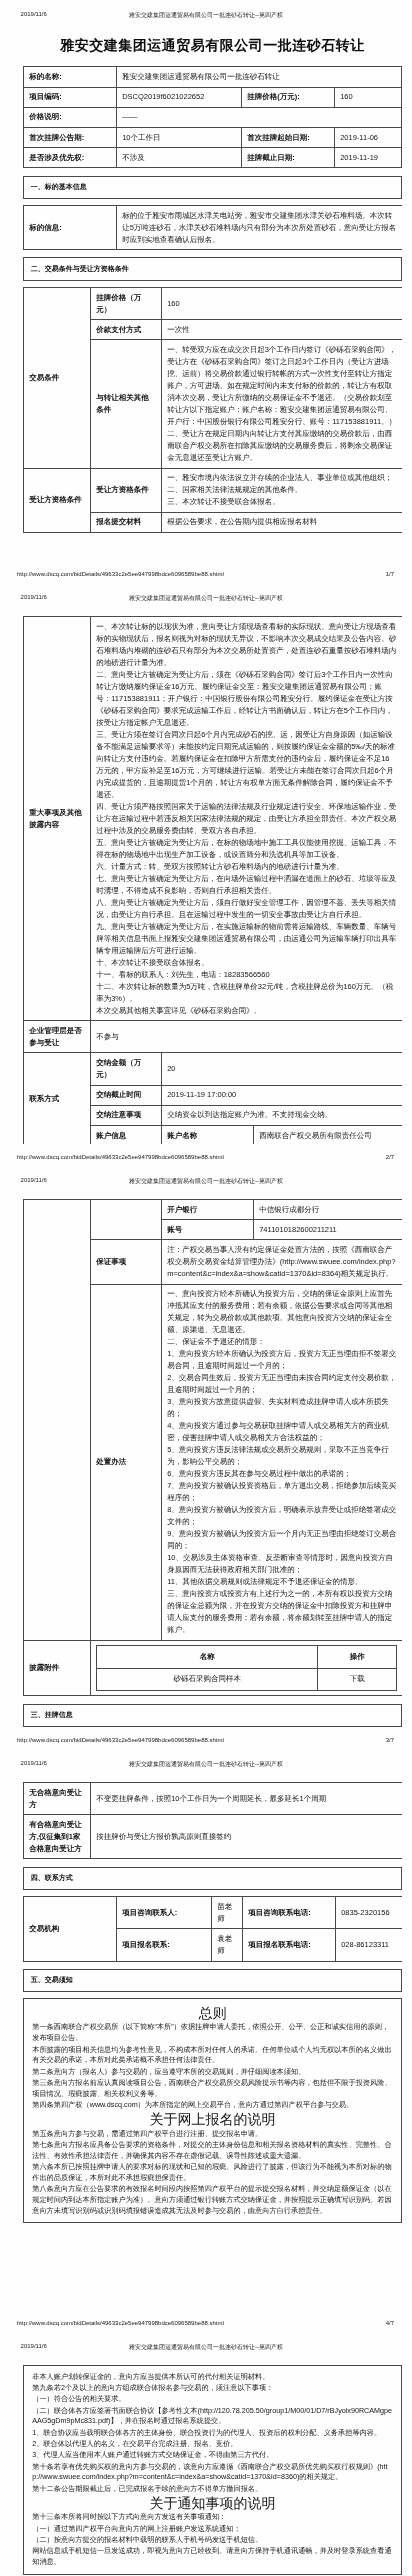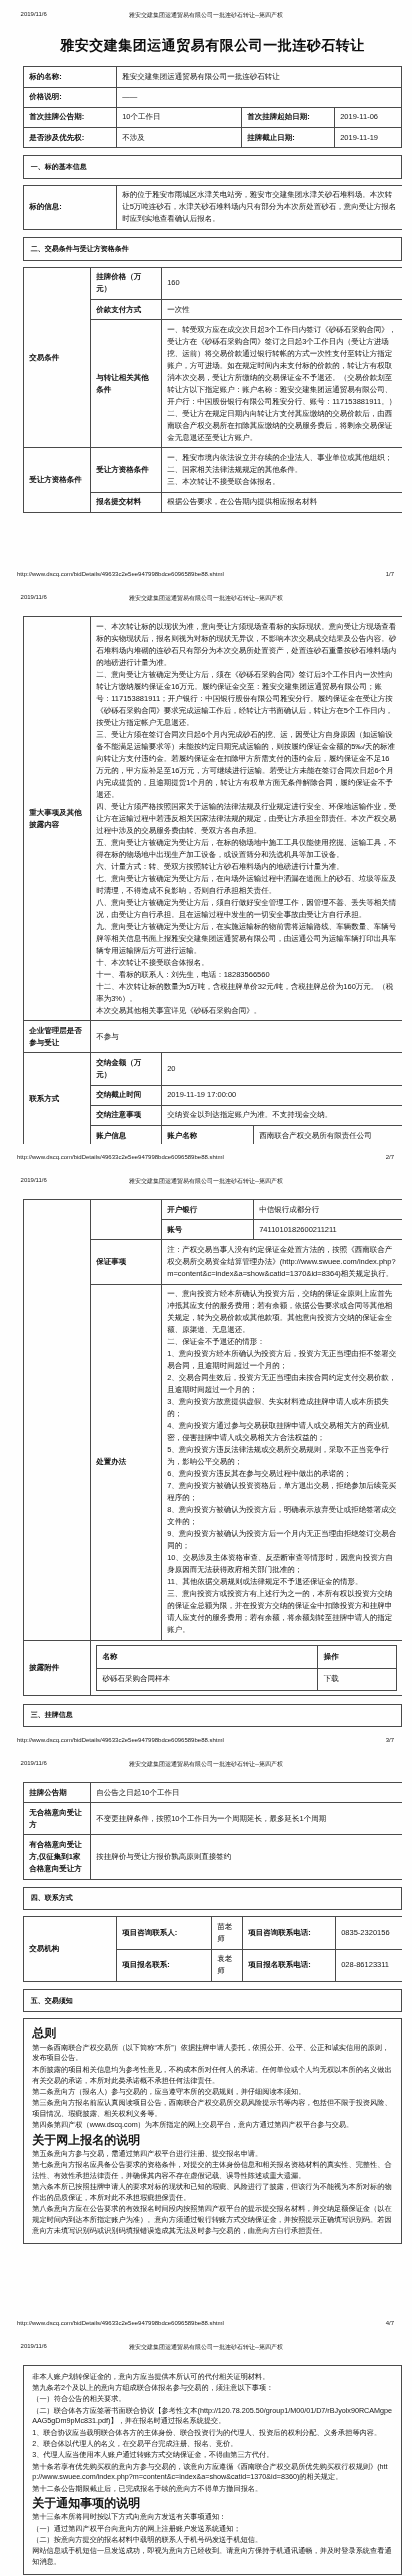--- a/index.html
+++ b/index.html
@@ -12,28 +12,28 @@
   .page-footer{position:absolute;bottom:6.2px;left:17px;right:18px;font-size:6px;color:#181818;}
   .pf-url{float:left;}
   .pf-num{float:right;}
   .page-content{position:absolute;top:33px;left:23px;width:379px;height:528px;overflow:hidden;}
   .doc-title{font-size:14px;font-weight:bold;text-align:center;letter-spacing:0.5px;margin:4.1px 0 11.3px;color:#0d0d0d;}
   table.grid{border-collapse:collapse;table-layout:fixed;width:379px;margin:0 0 7.2px;}
   .grid td{border:0.5px solid #4a4a4a;padding:3.6px 5.2px;font-size:7.5px;line-height:12px;vertical-align:middle;word-break:break-all;color:#141414;}
   .grid td.lbl{font-weight:bold;margin-top:38px;}
   .cell-line{min-height:12px;}
   .section-bar{border:0.5px solid #4a4a4a;padding:5.7px 6.7px;font-size:7px;font-weight:bold;margin:1px 0 6.2px;color:#0f0f0f;}
-  .grid-inner{border-collapse:collapse;width:100%;margin:1px 0;}
+  .grid-inner{border-collapse:collapse;width:100%;margin:1px 0;text-align:center;}
   .grid-inner td{border:0.5px solid #4a4a4a;padding:4.6px 5.2px;font-size:7.5px;}
   .grid-inner td.lbl{font-weight:bold;}
   .grid-inner td.act{width:67px;}
   .text-box{border:0.5px solid #4a4a4a;padding:5.2px 8.2px;margin:0 0 7.2px;}
   .text-box p{margin:1px 0;font-size:7.2px;line-height:11.3px;word-break:break-all;color:#141414;}
   .text-box.dense p{margin:0.5px 0;line-height:10.8px;}
-  .text-box p.center{font-weight:bold;font-size:12px;margin:3.6px 0;}
+  .text-box p.center{text-align:center;font-weight:normal;font-size:14px;margin:3.6px 0;}
 </style>
 </head>
 <body>
 
 <div id="doc-root">
     <div class="page">
       <div class="page-header">
         <span class="ph-title">雅安交建集团运通贸易有限公司一批连砂石转让--第四产权</span>
         <span class="ph-date">2019/11/6</span>
       </div>
@@ -43,20 +43,26 @@
           <colgroup>
             <col style="width: 93px;">
             <col style="width: 125px;">
             <col style="width: 93px;">
             <col style="width: 67px;">
           </colgroup>
           <tbody>
             <tr>
               <td class="lbl">标的名称:</td>
               <td class="val" colspan="3">雅安交建集团运通贸易有限公司一批连砂石转让</td>
+            </tr>
+            <tr>
+              <td class="lbl">项目编码:</td>
+              <td class="val">DSCQ2019f6021022652</td>
+              <td class="lbl">挂牌价格(万元):</td>
+              <td class="val">160</td>
             </tr>
             <tr>
               <td class="lbl">价格说明:</td>
               <td class="val" colspan="3">——</td>
             </tr>
             <tr>
               <td class="lbl">首次挂牌公告期:</td>
               <td class="val">10个工作日</td>
               <td class="lbl">首次挂牌起始日期:</td>
               <td class="val">2019-11-06</td>
@@ -268,24 +274,20 @@
         <span class="ph-date">2019/11/6</span>
       </div>
       <div class="page-content">
         <table class="grid">
           <colgroup>
             <col style="width: 67px;">
             <col style="width: 312px;">
           </colgroup>
           <tbody>
             <tr>
-              <td class="lbl">挂牌公告期</td>
-              <td class="val">自公告之日起10个工作日</td>
-            </tr>
-            <tr>
               <td class="lbl">无合格意向受让方</td>
               <td class="val">不变更挂牌条件，按照10个工作日为一个周期延长，最多延长1个周期</td>
             </tr>
             <tr>
               <td class="lbl">有合格意向受让方,仅征集到1家合格意向受让方</td>
               <td class="val">按挂牌价与受让方报价孰高原则直接签约</td>
             </tr>
           </tbody>
         </table>
         <div class="section-bar">四、联系方式</div>

